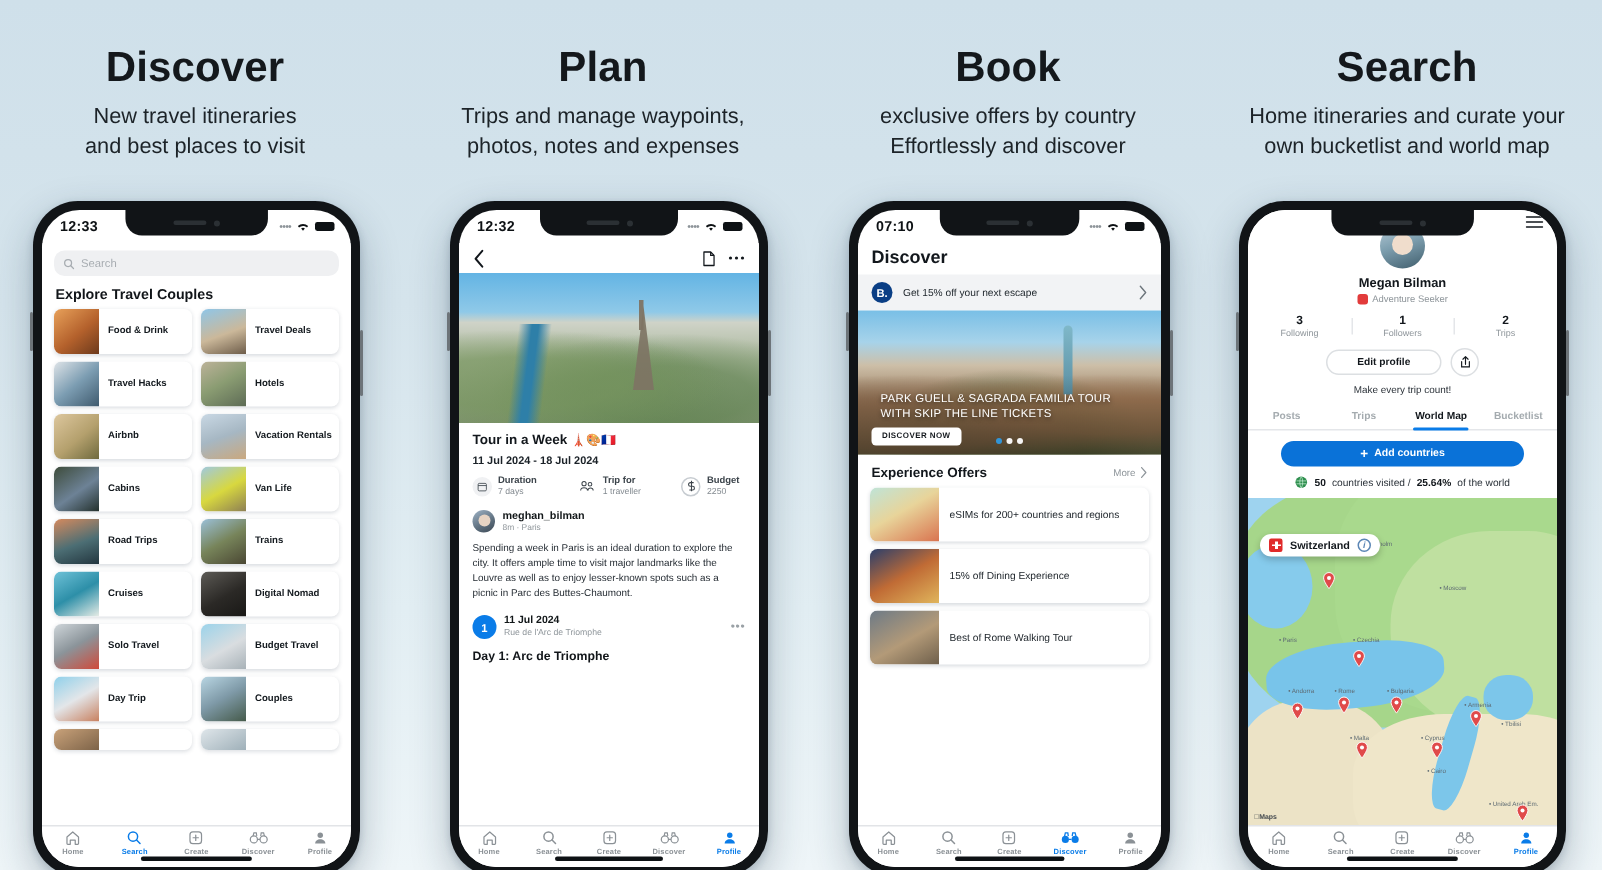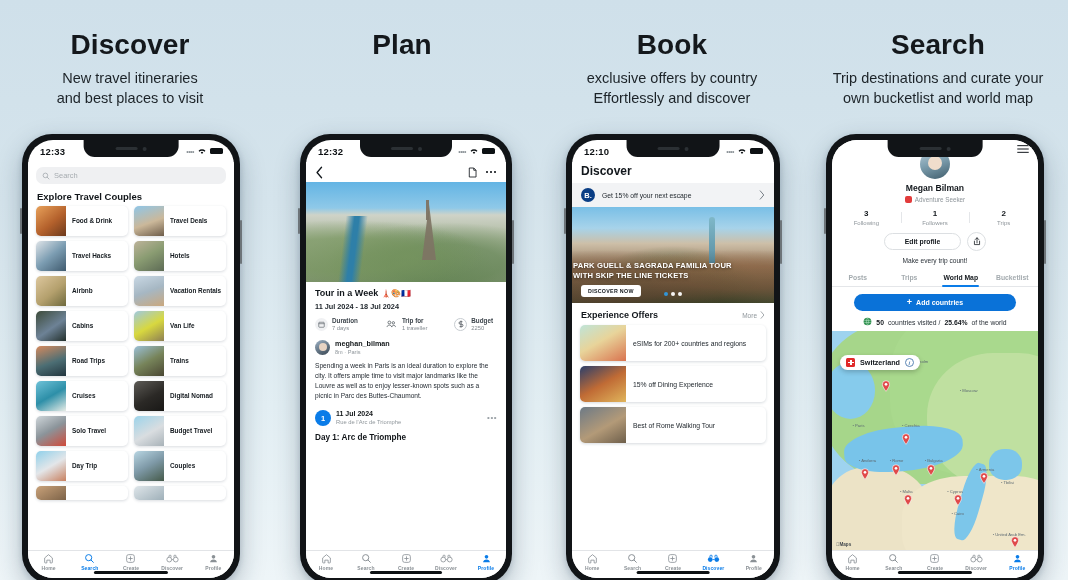--- a/index.html
+++ b/index.html
@@ -148,22 +148,22 @@
     gap: 7px; padding: 0 9px;
   }
   .p3-bico {
     width: 14px; height: 14px; border-radius: 50%; background: #0a3e85; color: #fff;
     display:flex; align-items:center; justify-content:center; font-size:7.5px; font-weight:800;
     flex:0 0 14px;
   }
   .p3-ptext { flex: 1; font-size: 6.8px; color: #1d242a; font-weight: 500; }
   .p3-hero { height: 96px; width: 100%; position: relative; }
   .p3-herotxt {
-    position: absolute; left: 1px; bottom: 22px; color: #fff;
-    font-size: 7.6px; font-weight: 700; line-height: 10px; letter-spacing:.2px;
+    position: absolute; left: 15px; bottom: 22px; color: #fff;
+    font-size: 7.6px; font-weight: 400; line-height: 10px; letter-spacing:.2px;
     text-shadow: 0 1px 3px rgba(0,0,0,.55);
   }
   .p3-cta {
     position: absolute; left: 9px; bottom: 6px; background: #fff; color: #12171c;
     font-size: 5.3px; font-weight: 800; padding: 3px 7px; border-radius: 3px; letter-spacing:.3px;
   }
   .p3-dots { position:absolute; bottom:7px; left:50%; transform:translateX(-50%); display:flex; gap:3px;}
   .p3-dots i { width:4px; height:4px; border-radius:50%; background:#fff; display:block; opacity:.95;}
   .p3-dots i.dim { background:#2f9ae0; }
   .p3-sec {
@@ -262,32 +262,36 @@
 
   <div class="col-head" style="left:8px;width:244px;top:28px;">
     <div class="col-title">Discover</div>
     <div class="col-sub">
       <div>New travel itineraries</div>
       <div>and best places to visit</div>
     </div>
   </div>
   <div class="col-head" style="left:280px;width:244px;top:28px;">
     <div class="col-title">Plan</div>
+    <div class="col-sub">
+      <div>Trips and manage waypoints,</div>
+      <div>photos, notes and expenses</div>
+    </div>
   </div>
   <div class="col-head" style="left:548px;width:248px;top:28px;">
     <div class="col-title">Book</div>
     <div class="col-sub">
       <div>exclusive offers by country</div>
       <div>Effortlessly and discover</div>
     </div>
   </div>
   <div class="col-head" style="left:812px;width:252px;top:28px;">
     <div class="col-title">Search</div>
     <div class="col-sub">
-      <div>Trip destinations and curate your</div>
+      <div>Home itineraries and curate your</div>
       <div>own bucketlist and world map</div>
     </div>
   </div>
 
   <div class="phone" style="left:22px;top:134px;width:218px;height:450px;">
     <div class="screen">
       <div class="notch">
           <span class="spk"></span>
           <span class="cam"></span>
         </div>
@@ -593,21 +597,21 @@
     </div>
   </div>
 
   <div class="phone" style="left:566px;top:134px;width:214px;height:450px;">
     <div class="screen">
       <div class="notch">
           <span class="spk"></span>
           <span class="cam"></span>
         </div>
       <div class="statusbar">
-        <span class="st-time">12:10</span>
+        <span class="st-time">07:10</span>
         <span class="st-right">
           <span class="st-dots">••••</span>
           <svg width="10" height="8" viewBox="0 0 16 12">
               <path d="M8 10.6l2-2.4a3 3 0 00-4 0l2 2.4zM8 5.5c1.6 0 3.1.6 4.2 1.6l1.3-1.6A8.4 8.4 0 008 3.3a8.4 8.4 0 00-5.5 2.2l1.3 1.6A6.3 6.3 0 018 5.5z" fill="#0d1114"></path>
             </svg>
           <span class="st-batt"></span>
         </span>
       </div>
 
       <div class="body-scroll">

